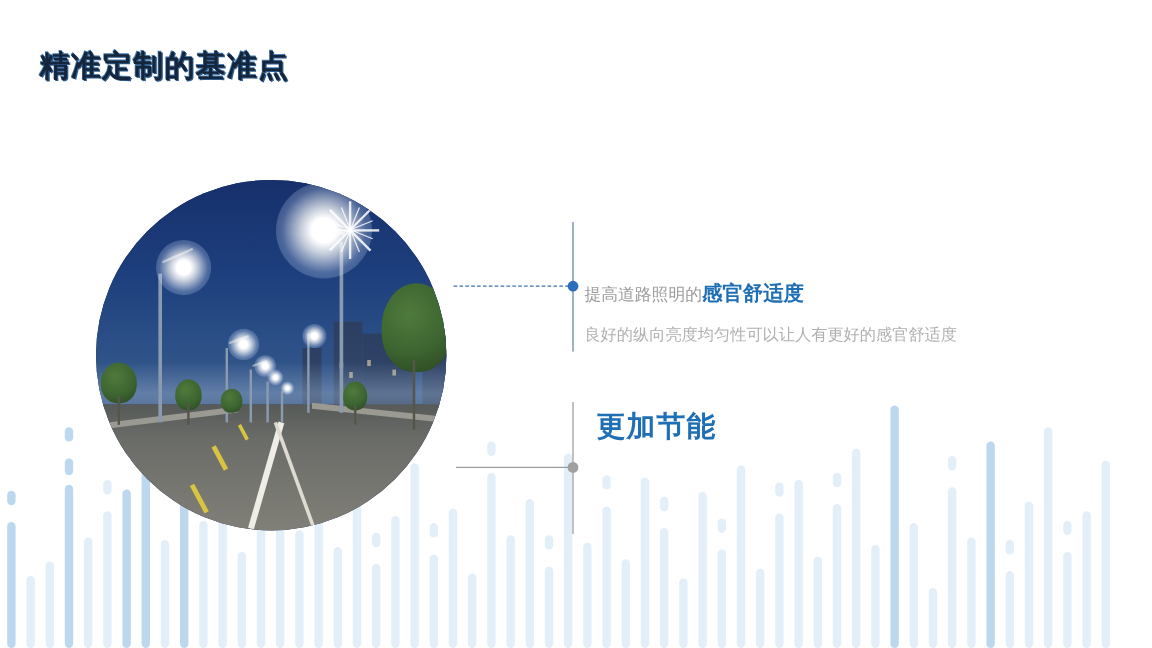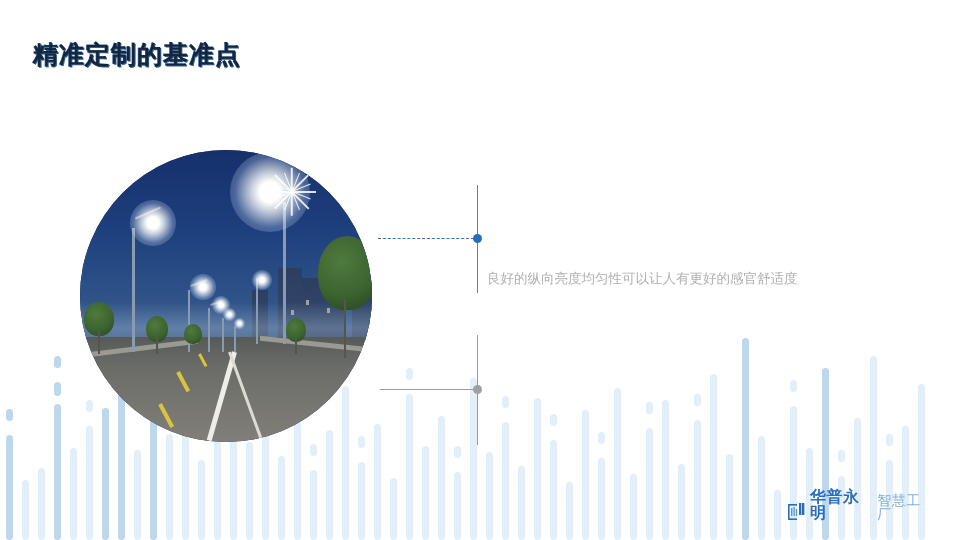--- a/index.html
+++ b/index.html
@@ -374,33 +374,23 @@
   </div>
 
   <div class="hline-dashed" style="left:378px;top:238px;width:96px;"></div>
   <div class="vline blue" style="left:477px;top:185px;height:108px;"></div>
   <div class="node-dot blue" style="left:473px;top:234px;"></div>
 
   <div class="hline-solid" style="left:380px;top:389px;width:96px;"></div>
   <div class="vline gray" style="left:477px;top:335px;height:110px;"></div>
   <div class="node-dot gray" style="left:473px;top:385px;"></div>
 
+  <div class="sub-line" style="position:absolute;left:487px;top:233px;">
+    <span>提高道路照明的</span><span class="hl">感官舒适度</span>
+  </div>
   <div class="body-line" style="position:absolute;left:487px;top:270px;">良好的纵向亮度均匀性可以让人有更好的感官舒适度</div>
 
-
-  <div id="logo">
-    <div id="logo-mark">
-      <svg width="17" height="18" viewBox="0 0 17 18" xmlns="http://www.w3.org/2000/svg">
-        <rect x="0" y="1" width="1.6" height="16" fill="#2a6ebb"></rect>
-        <rect x="0" y="1" width="9" height="1.6" fill="#2a6ebb"></rect>
-        <rect x="0" y="15.4" width="9" height="1.6" fill="#2a6ebb"></rect>
-        <rect x="3" y="5" width="1.4" height="8" fill="#5b9bd5"></rect>
-        <rect x="5.4" y="4" width="1.4" height="9" fill="#5b9bd5"></rect>
-        <rect x="7.8" y="6" width="1.4" height="7" fill="#5b9bd5"></rect>
-        <rect x="11" y="0" width="2.4" height="12" fill="#2a6ebb"></rect>
-        <rect x="14" y="0" width="2.4" height="12" fill="#2a6ebb"></rect>
-      </svg>
-    </div>
-    <div id="logo-name">华普永明</div>
-    <div id="logo-sub">智慧工厂</div>
+  <div class="block" style="left:497px;top:339px;">
+    <div class="block-heading">更加节能</div>
   </div>
 
+
 </div>
 
 </body></html>

